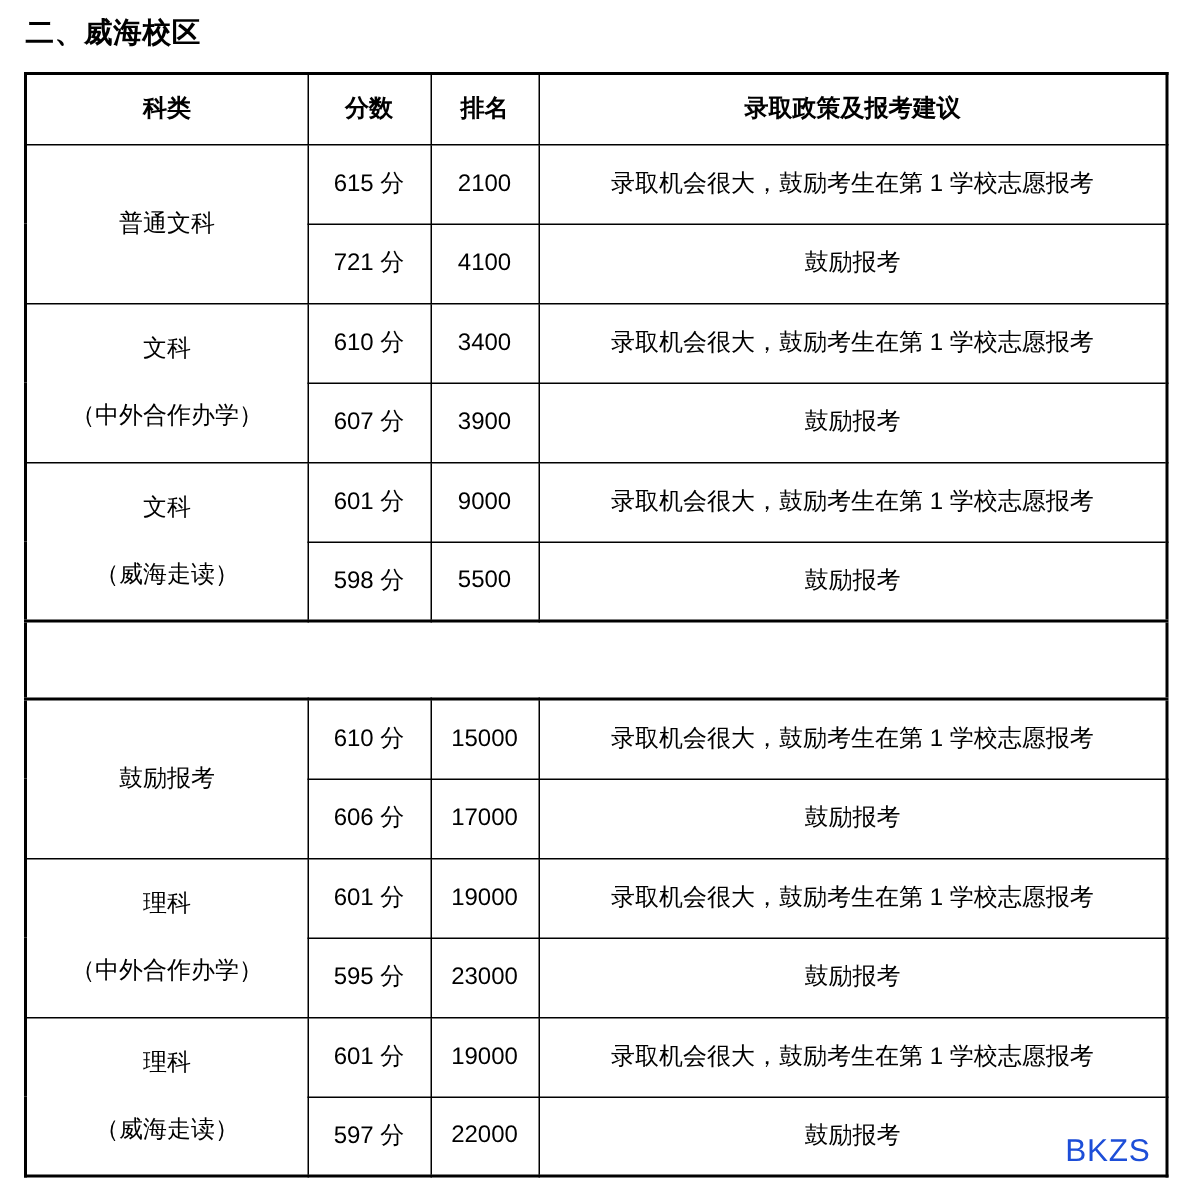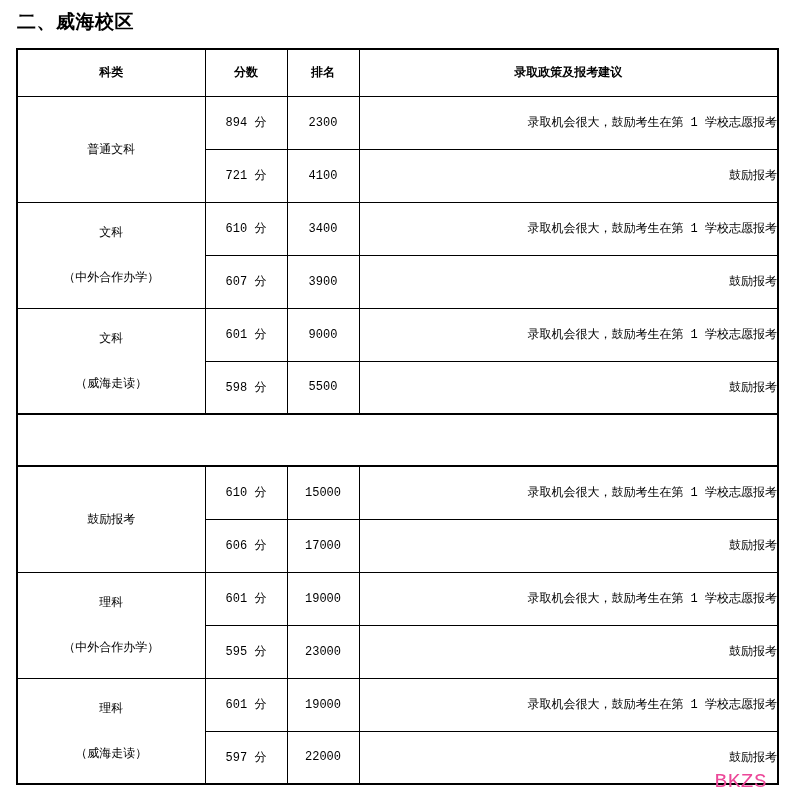--- a/index.html
+++ b/index.html
@@ -5,21 +5,21 @@
   html, body {
     margin: 0;
     padding: 0;
     background: #ffffff;
   }
   .page {
     position: relative;
     width: 791px;
     height: 799px;
     background: #ffffff;
-    font-family: Liberation Mono, monospace;
+    font-family: Liberation Sans, sans-serif;
     color: #000000;
     overflow: hidden;
   }
   .section-title {
     position: absolute;
     left: 17px;
     top: 9px;
     font-size: 19px;
     font-weight: bold;
     letter-spacing: 0.5px;
@@ -29,36 +29,36 @@
     left: 16px;
     top: 48px;
     width: 761px;
     border-collapse: collapse;
     table-layout: fixed;
     border: 2px solid #000000;
   }
   table.admission th,
   table.admission td {
     border: 1px solid #000000;
-    font-size: 12px;
+    font-size: 16px;
     vertical-align: middle;
     padding: 0;
     overflow: hidden;
   }
   tr.header-row { height: 47px; }
   tr.data-row   { height: 53px; }
   table.admission th {
     font-weight: bold;
     text-align: center;
   }
   td.score, td.rank {
     text-align: center;
   }
   td.advice {
-    text-align: right;
+    text-align: center;
     padding-left: 11px;
   }
   td.cat {
     text-align: center;
     padding: 0;
   }
   .cat-wrap {
     display: flex;
     flex-direction: column;
     justify-content: space-around;
@@ -68,23 +68,22 @@
   tr.spacer-row { height: 52px; }
   tr.spacer-row td {
     border-top: 2px solid #000000;
     border-bottom: 2px solid #000000;
   }
   .watermark {
     position: absolute;
     right: 24px;
     top: 756px;
     font-size: 21px;
-    color: #ec4899;
+    color: #1d4ed8;
     letter-spacing: 0.5px;
-    margin-top: 14px;
   }
 </style>
 </head>
 <body>
 
 <div class="page">
 
   <div class="section-title">二、威海校区</div>
 
   <table class="admission">
@@ -103,22 +102,22 @@
       <th>录取政策及报考建议</th>
     </tr>
 
     <tr class="data-row">
       <td class="cat" rowspan="2">
         <div class="cat-wrap">
           <div class="cat-line">普通文科</div>
 
         </div>
       </td>
-      <td class="score">894 分</td>
-      <td class="rank">2300</td>
+      <td class="score">615 分</td>
+      <td class="rank">2100</td>
       <td class="advice">录取机会很大，鼓励考生在第 1 学校志愿报考</td>
     </tr>
     <tr class="data-row">
       <td class="score">721 分</td>
       <td class="rank">4100</td>
       <td class="advice">鼓励报考</td>
     </tr>
 
     <tr class="data-row">
       <td class="cat" rowspan="2">

